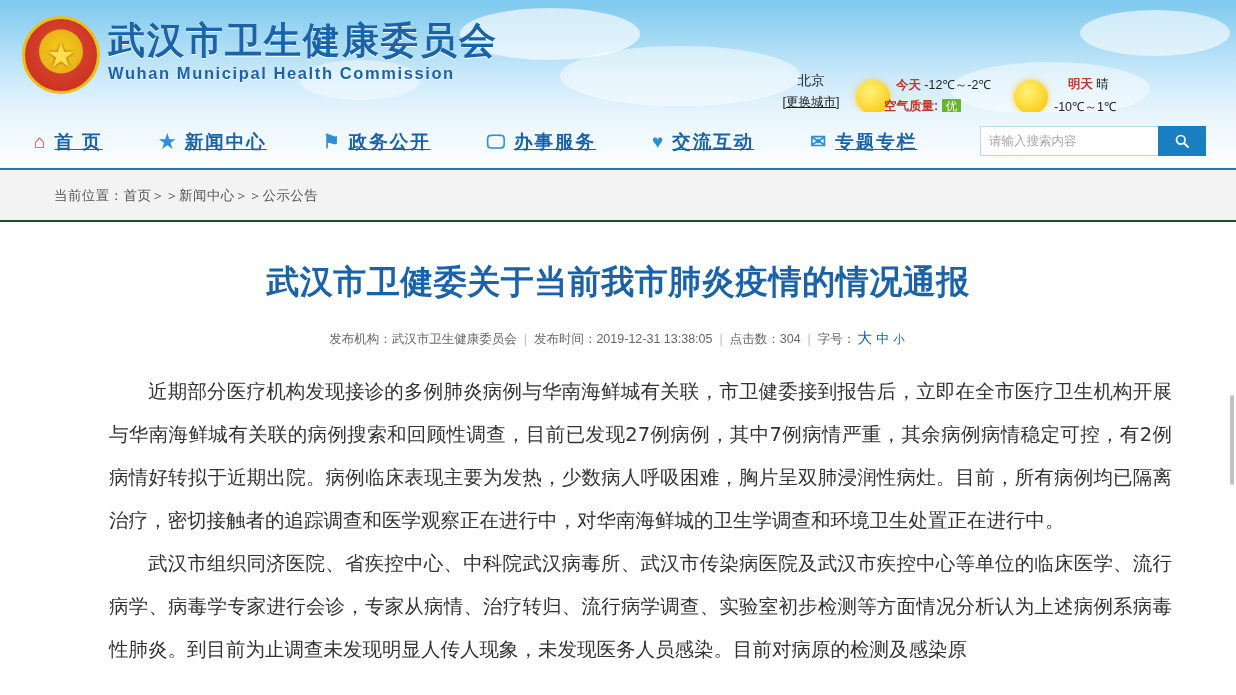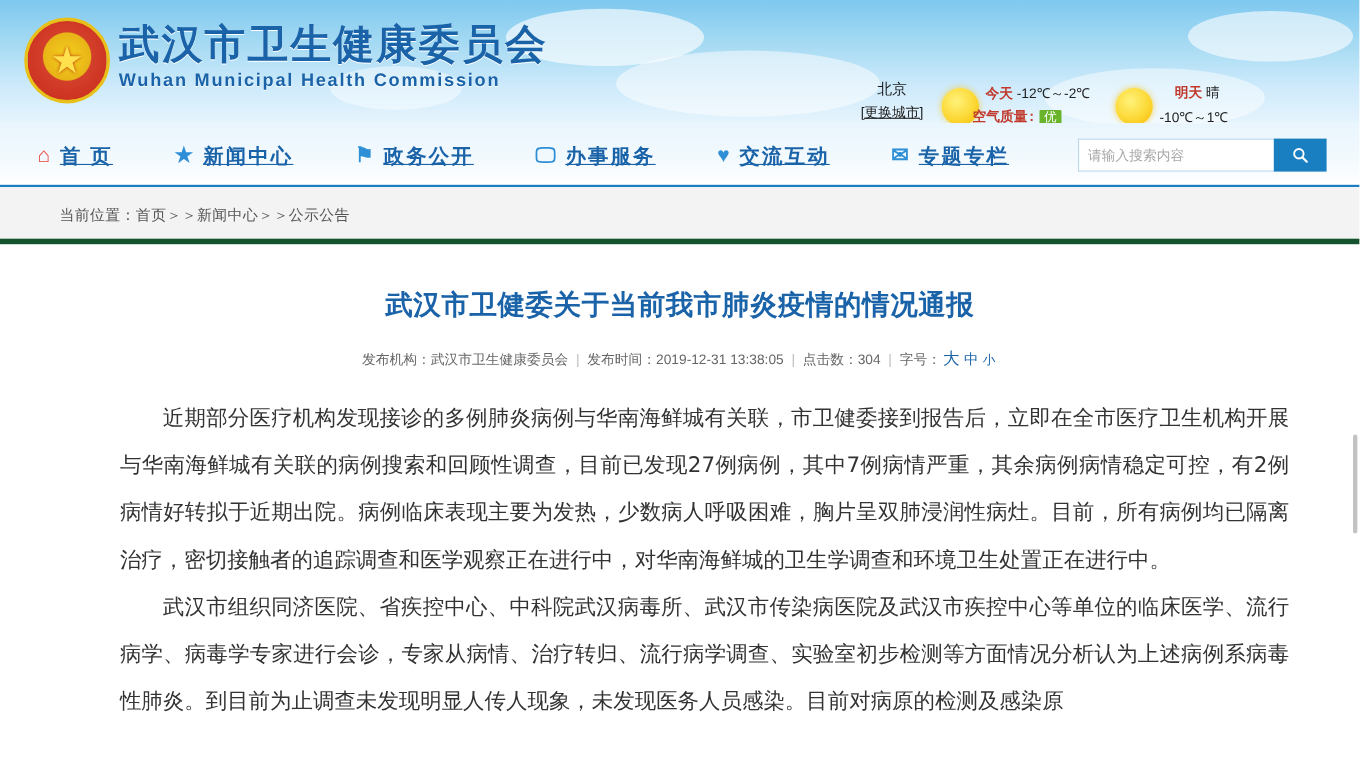--- a/index.html
+++ b/index.html
@@ -76,21 +76,21 @@
     width: 34px; height: 34px; border-radius: 50%;
     background: radial-gradient(circle at 40% 35%, #fff27a 0%, #fcd835 55%, #f6b800 100%);
     box-shadow: 0 0 6px rgba(250,200,30,.8);
   }
   .sun1 { left: 120px; top: 12px; }
   .sun2 { left: 278px; top: 12px; }
   .wtoday { position: absolute; left: 160px; top: 8px; white-space: nowrap; }
   .wtoday .lbl { color: #c0392b; font-weight: bold; font-size: 12.5px; }
   .wtoday .val { color: #222; font-size: 12.5px; }
   .wair { position: absolute; left: 148px; top: 30px; white-space: nowrap; font-size: 12.5px; }
-  .wair .lbl { color: #c0392b; font-weight: bold; font-family: Liberation Mono, monospace; }
+  .wair .lbl { color: #c0392b; font-weight: bold; }
   .airbadge {
     display: inline-block; background: #6ab42b; color: #ffffff;
     padding: 0 4px; font-size: 11.5px; line-height: 14px; border-radius: 1px;
   }
   .wtom { position: absolute; left: 320px; top: 8px; white-space: nowrap; }
   .wtom .lbl { color: #c0392b; font-weight: bold; font-size: 12.5px; padding-left: 12px; }
   .wtom .val { color: #222; font-size: 12.5px; }
   .wtomtemp { position: absolute; left: 318px; top: 30px; font-size: 12.5px; color: #222; white-space: nowrap; }
 
   
@@ -133,40 +133,40 @@
     background: #1a7fc1; border: none;
     color: #fff; font-size: 15px;
     cursor: pointer;
     display: flex; align-items: center; justify-content: center;
   }
 
   
   .crumbwrap {
     width: 1236px; height: 52px;
     background: #f3f3f3;
-    border-bottom: 5px solid #14532d;
+    border-bottom: 2px solid #14532d;
     position: relative;
   }
   .crumb {
     position: absolute; left: 54px; top: 17px;
     font-size: 13.5px; color: #555;
     letter-spacing: .4px;
   }
 
   
   .article {
     position: relative;
     width: 1236px;
     padding: 0 64px;
   }
   .title {
     margin: 38px 0 0 0;
     text-align: center;
     font-family: "DejaVu Sans", sans-serif;
-    font-size: 25px; font-weight: bold;
+    font-size: 33px; font-weight: bold;
     color: #1a63a8;
     letter-spacing: .5px;
   }
   .meta {
     margin-top: 24px;
     text-align: center;
     font-size: 12.5px; color: #666;
   }
   .meta .sep { color: #bbb; margin: 0 7px; }
   .meta .fs { color: #1a63a8; }

